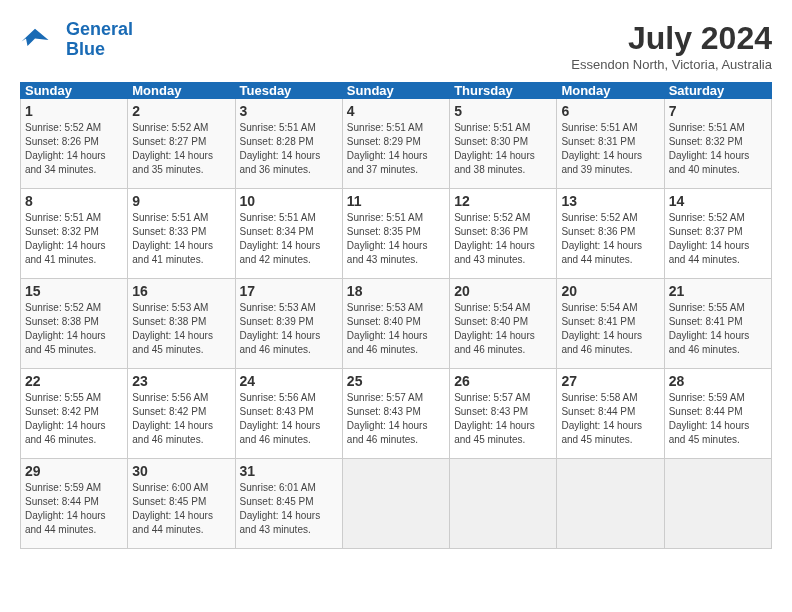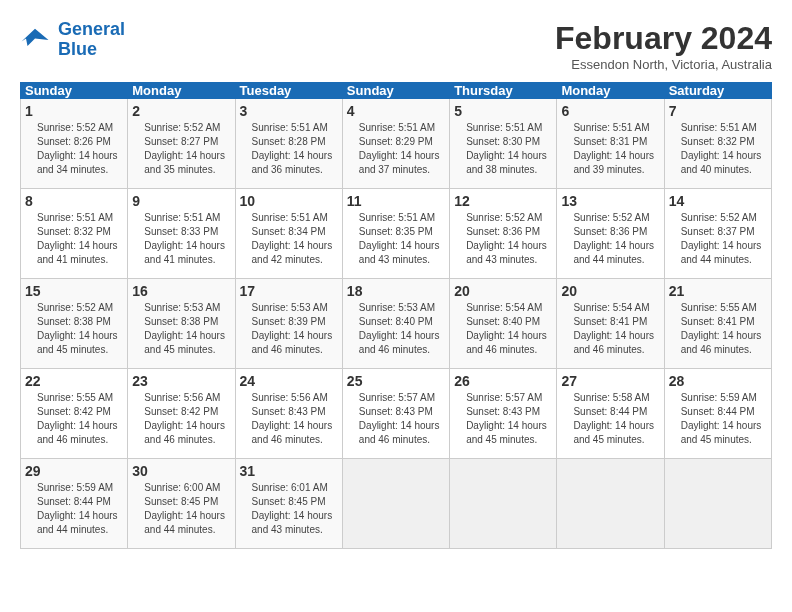--- a/index.html
+++ b/index.html
@@ -12,21 +12,21 @@
     }
     .header {
       display: flex;
       align-items: flex-start;
       justify-content: space-between;
       margin-bottom: 10px;
     }
     .logo {
       display: flex;
       align-items: center;
-      gap: 8px;
+      gap: 16px;
     }
     .logo-text {
       font-size: 18px;
       font-weight: bold;
       color: #333;
       line-height: 1.1;
     }
     .logo-text span {
       color: #1a6bb5;
     }
@@ -76,41 +76,40 @@
       font-size: 14px;
       font-weight: bold;
       color: #333;
       display: block;
       margin-bottom: 2px;
     }
     .calendar tbody tr td .day-info {
       font-size: 10px;
       color: #444;
       line-height: 1.4;
-      margin-left: 12px;
     }
     .empty-cell {
       background: #f0f0f0 !important;
     }
   </style>
 </head>
 <body>
 
 <div class="header">
   <div class="logo">
     <svg class="logo-bird" viewBox="0 0 40 40">
       <polygon points="20,5 38,20 20,18 10,28 8,18 2,22" fill="#1a6bb5"></polygon>
     </svg>
     <div class="logo-text">
       <div><span>General</span></div>
       <div style="color:#1a6bb5;">Blue</div>
     </div>
   </div>
   <div class="title-block">
-    <h1>February 2024</h1>
+    <h1>July 2024</h1>
     <h2>Essendon North, Victoria, Australia</h2>
   </div>
 </div>
 
 <table class="calendar">
   <thead>
     <tr>
       <th>Sunday</th>
       <th>Monday</th>
       <th>Tuesday</th>

